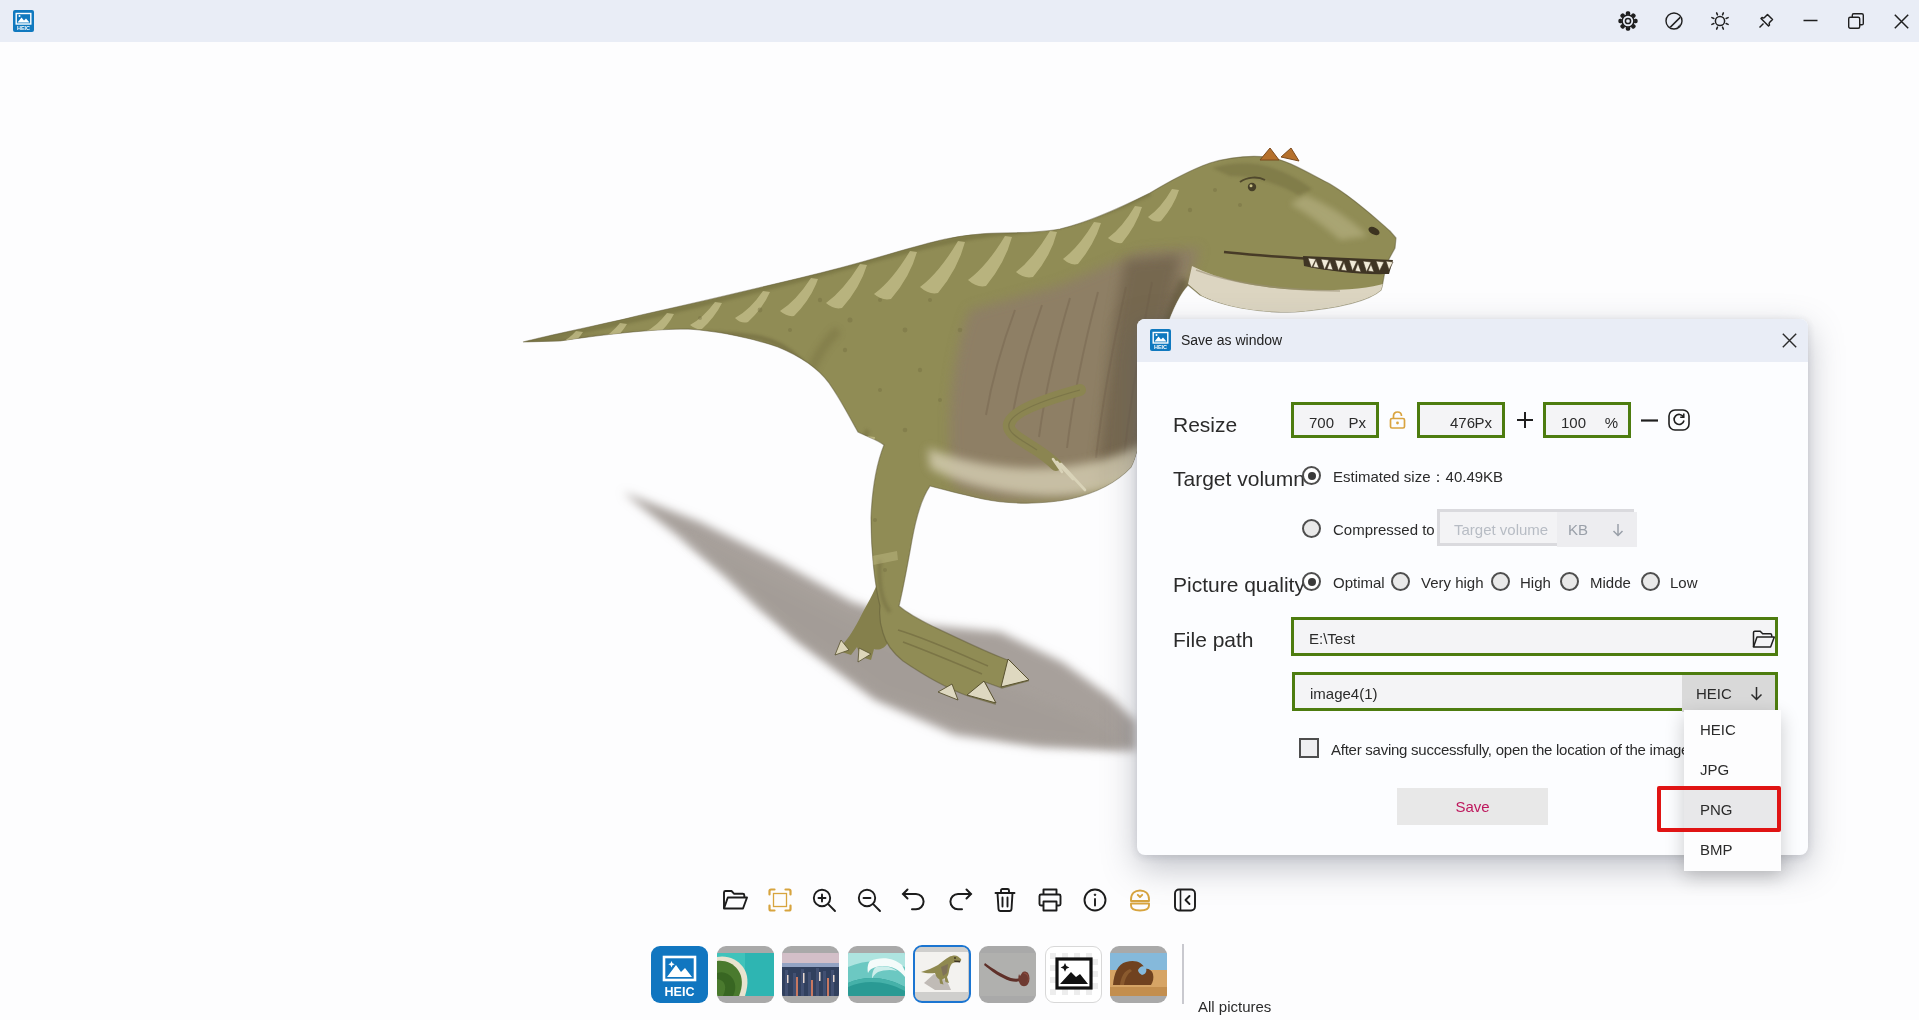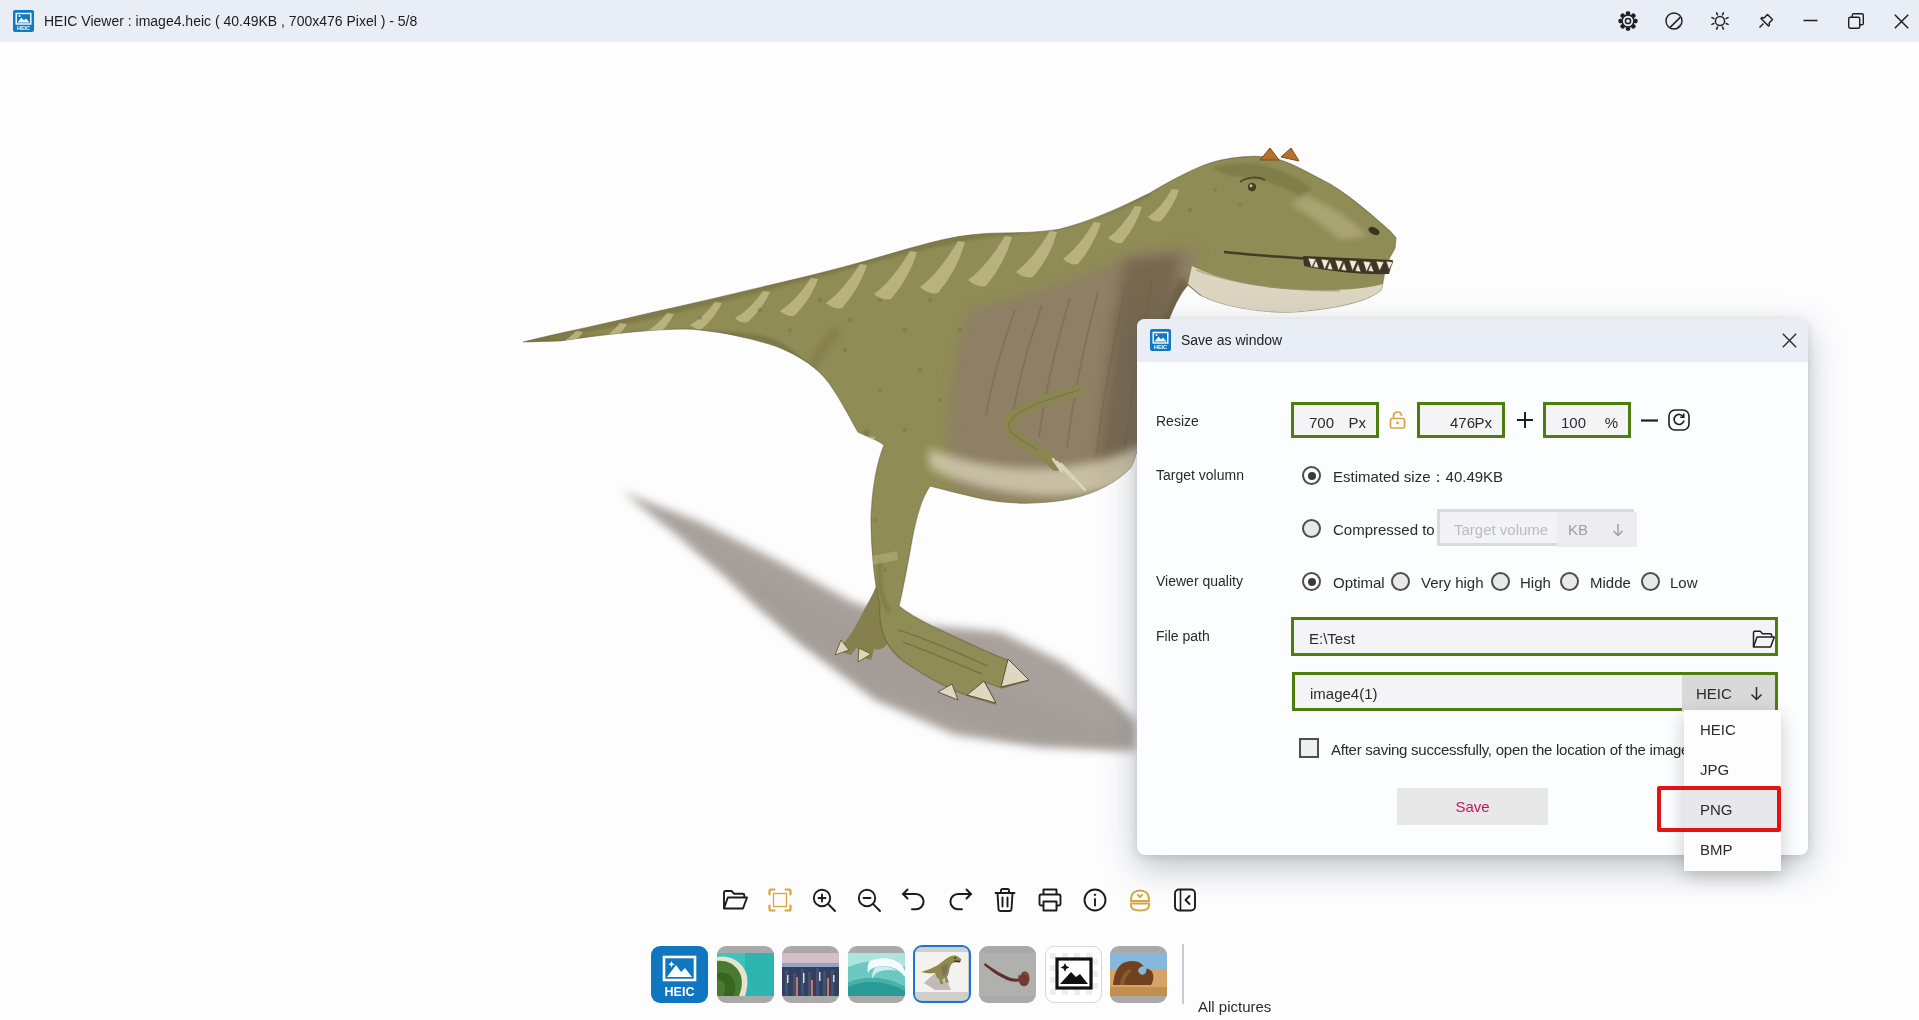--- a/index.html
+++ b/index.html
@@ -9,21 +9,21 @@
 
   
   #titlebar { position:absolute; left:0; top:0; width:1919px; height:42px; background:#e9edf6; }
   #titletext { position:absolute; left:44px; top:0; height:42px; line-height:42px; font-size:14px; color:#1c1c1c; }
 
   
   #dialog { position:absolute; left:1137px; top:319px; width:671px; height:536px; background:#fcfdff;
             border-radius:8px; box-shadow:0 12px 34px rgba(90,95,110,.38), 0 2px 8px rgba(90,95,110,.18); z-index:10; }
   #dlghead { position:absolute; left:0; top:0; width:671px; height:43px; background:#e9edf6; border-radius:8px 8px 0 0;padding-left:22px; }
   #dlgtitle { position:absolute; left:44px; top:0; height:43px; line-height:43px; font-size:14px; color:#222; }
-  .lbl { position:absolute; left:19px; font-size:14px; color:#2b2b2b; }
+  .lbl { position:absolute; left:36px; font-size:21px; color:#2b2b2b; }
   .inp { position:absolute; background:#f4f4f6; border:3px solid #4d7c0f; font-size:15px; color:#2b2b2b; }
   .radio { position:absolute; width:19px; height:19px; border:2px solid #4e4e4e; border-radius:50%; background:#e9e9e9; }
   .radio.sel { background:#fff; }
   .radio.sel::after { content:""; position:absolute; left:3.5px; top:3.5px; width:8px; height:8px; border-radius:50%; background:#3a3a3a; }
   .rtext { position:absolute; font-size:15px; color:#2b2b2b;text-align:center; }
 
   
   #ddlist { position:absolute; left:1684px; top:710px; width:97px; height:161px; background:#fdfdfe;
             box-shadow:0 6px 18px rgba(0,0,0,.20); z-index:11; }
   .dditem { height:40px; line-height:40px; padding-left:16px; font-size:15px; color:#2b2b2b; }
@@ -221,21 +221,20 @@
 </svg>
 
 <div id="titlebar">
   <svg class="abs" style="left:13px;top:10px" width="21" height="22" viewBox="0 0 21 22">
     <rect x="0" y="0" width="21" height="22" rx="2" fill="#1079bf"></rect>
     <rect x="3.2" y="3.5" width="14.6" height="10.5" fill="none" stroke="#fff" stroke-width="1.4"></rect>
     <path d="M 4.5 12.5 L 8.5 7.5 L 11 10.5 L 13 8.5 L 16.5 12.5 Z" fill="#fff"></path>
     <circle cx="6.5" cy="6" r="1" fill="#fff"></circle>
     <text x="10.5" y="20" font-size="5.5" fill="#fff" text-anchor="middle" font-family="Liberation Sans" font-weight="bold">HEIC</text>
   </svg>
-  <div id="titletext">HEIC Viewer : image4.heic ( 40.49KB , 700x476 Pixel ) - 5/8</div>
 
   <svg class="abs" style="left:1618px;top:11px" width="20" height="20" viewBox="0 0 20 20" fill="none" stroke="#1f1f1f" stroke-width="1.5">
     <rect x="-1.3" y="-1.5" width="2.6" height="3.0" rx="0.9" transform="translate(17.60 10.00) rotate(0)" fill="#1f1f1f"></rect>
     <rect x="-1.3" y="-1.5" width="2.6" height="3.0" rx="0.9" transform="translate(15.37 15.37) rotate(45)" fill="#1f1f1f"></rect>
     <rect x="-1.3" y="-1.5" width="2.6" height="3.0" rx="0.9" transform="translate(10.00 17.60) rotate(90)" fill="#1f1f1f"></rect>
     <rect x="-1.3" y="-1.5" width="2.6" height="3.0" rx="0.9" transform="translate(4.63 15.37) rotate(135)" fill="#1f1f1f"></rect>
     <rect x="-1.3" y="-1.5" width="2.6" height="3.0" rx="0.9" transform="translate(2.40 10.00) rotate(180)" fill="#1f1f1f"></rect>
     <rect x="-1.3" y="-1.5" width="2.6" height="3.0" rx="0.9" transform="translate(4.63 4.63) rotate(225)" fill="#1f1f1f"></rect>
     <rect x="-1.3" y="-1.5" width="2.6" height="3.0" rx="0.9" transform="translate(10.00 2.40) rotate(270)" fill="#1f1f1f"></rect>
     <rect x="-1.3" y="-1.5" width="2.6" height="3.0" rx="0.9" transform="translate(15.37 4.63) rotate(315)" fill="#1f1f1f"></rect>
@@ -537,21 +536,21 @@
   <div class="rtext" style="left:196px;top:202px">Compressed to</div>
   <div class="inp" style="left:300px;top:190px;width:197px;height:37px;background:#f3f3f5;border-color:#dadade">
     <span style="position:absolute;left:14px;top:9px;color:#b7bcc4">Target volume</span>
     <span style="position:absolute;left:117px;top:0;width:80px;height:35px;background:#ededf0"></span>
     <span style="position:absolute;left:128px;top:9px;color:#9aa0a9">KB</span>
     <svg class="abs" style="left:170px;top:10px" width="16" height="16" viewBox="0 0 16 16" fill="none" stroke="#9aa0a9" stroke-width="1.5">
       <path d="M8 2 V13 M3.5 9 L8 13.5 L12.5 9"></path>
     </svg>
   </div>
 
-  <div class="lbl" style="top:254px">Viewer quality</div>
+  <div class="lbl" style="top:254px">Picture quality</div>
   <div class="radio sel" style="left:165px;top:253px"></div>
   <div class="rtext" style="left:196px;top:255px">Optimal</div>
   <div class="radio" style="left:254px;top:253px"></div>
   <div class="rtext" style="left:284px;top:255px">Very high</div>
   <div class="radio" style="left:354px;top:253px"></div>
   <div class="rtext" style="left:383px;top:255px">High</div>
   <div class="radio" style="left:423px;top:253px"></div>
   <div class="rtext" style="left:453px;top:255px">Midde</div>
   <div class="radio" style="left:504px;top:253px"></div>
   <div class="rtext" style="left:533px;top:255px">Low</div>

